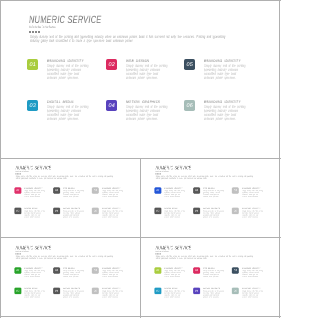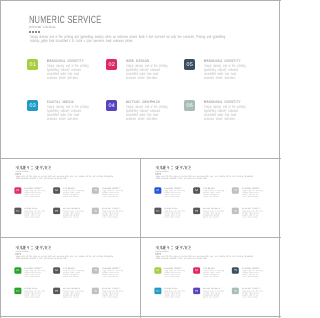--- a/index.html
+++ b/index.html
@@ -1,18 +1,18 @@
 <!DOCTYPE html>
 <html><head>
 <meta charset="utf-8">
 <style>
   html,body{margin:0;padding:0;}
   body{width:281px;height:318px;background:#ffffff;font-family:"Liberation Sans",sans-serif;overflow:hidden;
        -webkit-font-smoothing:antialiased;text-rendering:geometricPrecision;}
-  .page{position:relative;width:281px;height:244px;background:#fff;}
+  .page{position:relative;width:281px;height:244px;background:#fff;font-style:italic;}
   .bord{position:absolute;background:#b0b0b0;}
   .s-title,.s-sub,.s-body,.ih,.ib,.chip{will-change:transform;}
 
   
   .slide{position:absolute;width:280px;height:157px;background:#fff;transform-origin:0 0;overflow:hidden;}
   .s-title{position:absolute;left:29.2px;top:14.0px;font-size:10.55px;letter-spacing:.45px;color:#787878;font-weight:400;white-space:nowrap;transform:scaleX(.69);transform-origin:0 0;}
   .s-sub{position:absolute;left:29.4px;top:24.8px;font-size:3.2px;letter-spacing:-.04px;word-spacing:.1px;color:#949494;white-space:nowrap;transform:scaleX(.53);transform-origin:0 0;}
   .dots{position:absolute;left:29px;top:30.6px;display:flex;gap:1.25px;}
   .dots i{display:block;width:1.7px;height:2.2px;background:#8a8a8a;}
   .s-body{position:absolute;left:29.8px;top:35.3px;width:340px;font-size:4.3px;line-height:4.4px;color:#a8a8a8;word-spacing:1.2px;letter-spacing:.08px;transform:scaleX(.593);transform-origin:0 0;}

